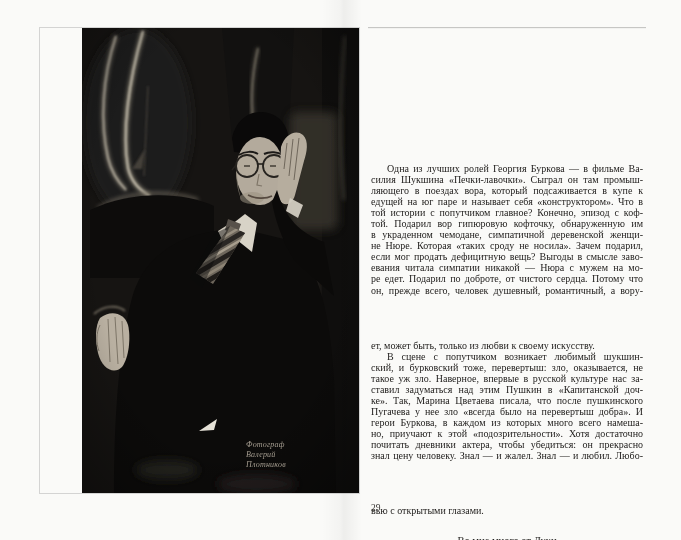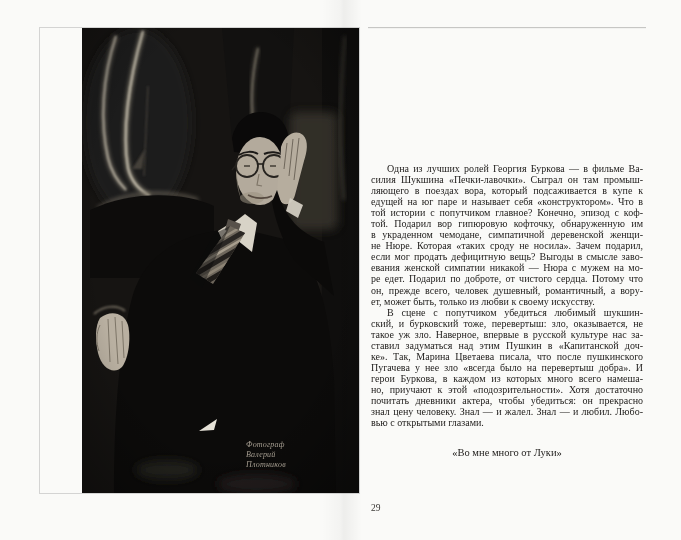--- a/index.html
+++ b/index.html
@@ -18,21 +18,21 @@
 
   
   .header-rule{position:absolute;left:368px;top:27px;width:278px;height:3px;
     background:linear-gradient(to bottom,#c6c6c4 0,#c6c6c4 1px,#f2f2f0 1px,#f2f2f0 1.6px,#8e8e8c 1.6px,#8e8e8c 2.5px,rgba(0,0,0,0) 2.5px);}
 
   .text-column{position:absolute;left:371px;top:163px;width:272px;color:#242220;}
   .para{margin:0;}
   .tline{height:11.05px;line-height:11.05px;font-size:10px;
     text-align:justify;text-align-last:justify;overflow:hidden;white-space:normal;}
   .tline.first{text-indent:16px;}
-  .tline.last{text-align-last:left;}
+  .tline.last{text-align-last:left;margin-top:44px;}
   .heading{margin-top:19px;margin-bottom:9px;height:12px;line-height:12px;
     font-size:10.5px;font-weight:normal;text-align:center;color:#1f1d1b;}
 
   .page-number{position:absolute;left:371px;top:503px;width:272px;
     text-align:left;font-size:9.5px;color:#3a3835;}
 </style>
 </head>
 <body>
 
 <div class="spread">
@@ -160,27 +160,27 @@
       <div class="para">
         <div class="tline first">Одна из лучших ролей Георгия Буркова — в фильме Ва-</div>
         <div class="tline">силия Шукшина «Печки-лавочки». Сыграл он там промыш-</div>
         <div class="tline">ляющего в поездах вора, который подсаживается в купе к</div>
         <div class="tline">едущей на юг паре и называет себя «конструктором». Что в</div>
         <div class="tline">той истории с попутчиком главное? Конечно, эпизод с коф-</div>
         <div class="tline">той. Подарил вор гипюровую кофточку, обнаруженную им</div>
         <div class="tline">в украденном чемодане, симпатичной деревенской женщи-</div>
         <div class="tline">не Нюре. Которая «таких сроду не носила». Зачем подарил,</div>
         <div class="tline">если мог продать дефицитную вещь? Выгоды в смысле заво-</div>
-        <div class="tline">евания женской симпатии никакой — Нюра с мужем на мо-</div>
+        <div class="tline">евания читала симпатии никакой — Нюра с мужем на мо-</div>
         <div class="tline">ре едет. Подарил по доброте, от чистого сердца. Потому что</div>
         <div class="tline">он, прежде всего, человек душевный, романтичный, а вору-</div>
         <div class="tline last">ет, может быть, только из любви к своему искусству.</div>
       </div>
       <div class="para">
-        <div class="tline first">В сцене с попутчиком убедиться любимый шукшин-</div>
+        <div class="tline first">В сцене с попутчиком возникает любимый шукшин-</div>
         <div class="tline">ский, и бурковский тоже, перевертыш: зло, оказывается, не</div>
         <div class="tline">такое уж зло. Наверное, впервые в русской культуре нас за-</div>
         <div class="tline">ставил задуматься над этим Пушкин в «Капитанской доч-</div>
         <div class="tline">ке». Так, Марина Цветаева писала, что после пушкинского</div>
         <div class="tline">Пугачева у нее зло «всегда было на перевертыш добра». И</div>
         <div class="tline">герои Буркова, в каждом из которых много всего намеша-</div>
         <div class="tline">но, приучают к этой «подозрительности». Хотя достаточно</div>
         <div class="tline">почитать дневники актера, чтобы убедиться: он прекрасно</div>
         <div class="tline">знал цену человеку. Знал — и жалел. Знал — и любил. Любо-</div>
         <div class="tline last">вью с открытыми глазами.</div>

